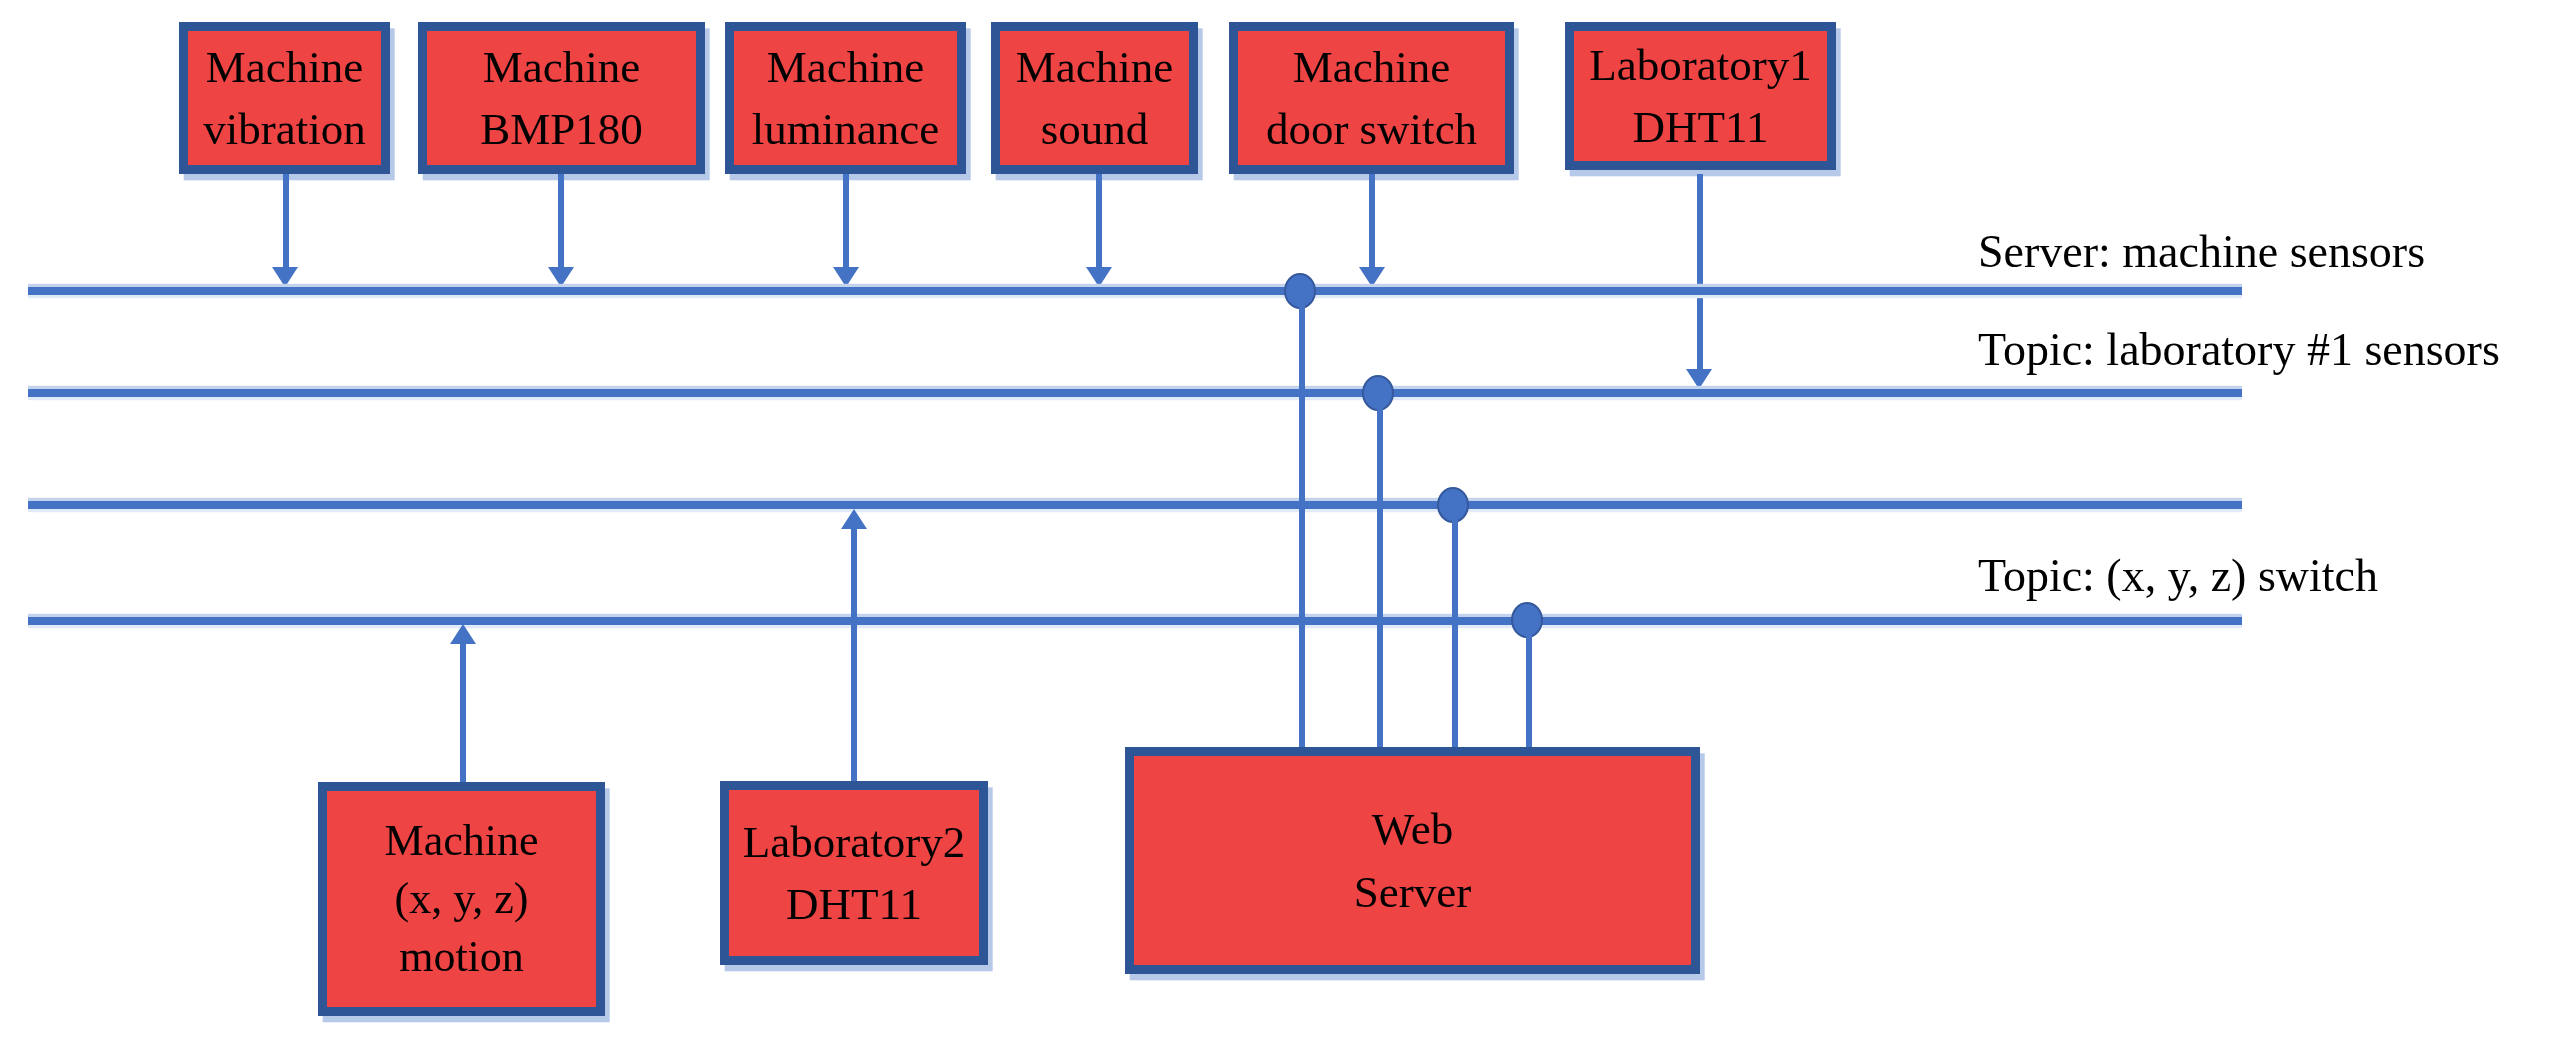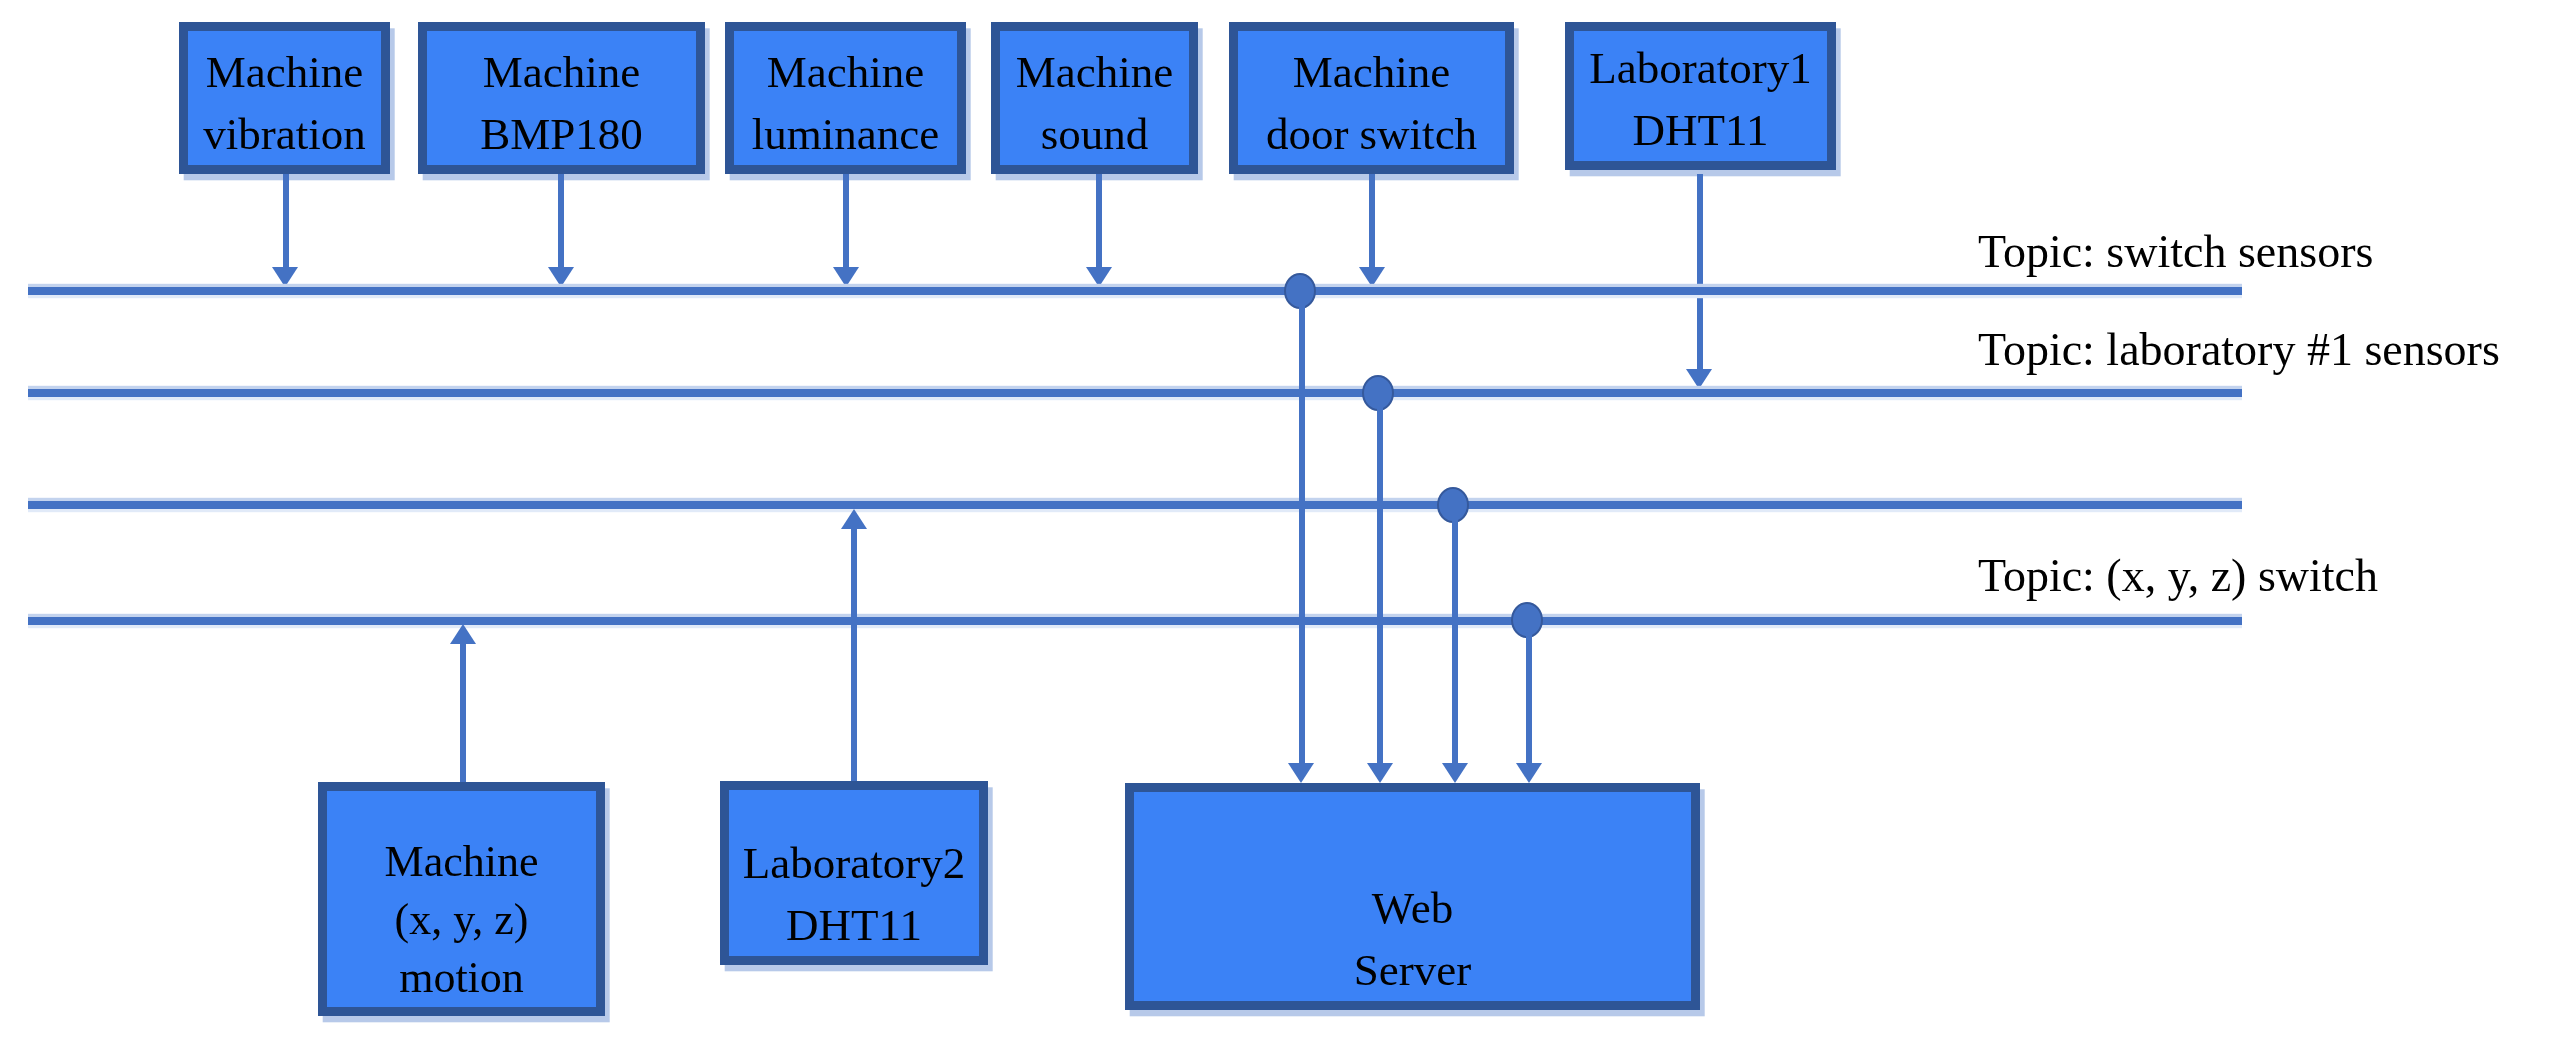--- a/index.html
+++ b/index.html
@@ -8,23 +8,23 @@
     width:2576px;height:1046px;
     background:var(--bg,#ffffff);
     font-family:"Liberation Serif","DejaVu Serif",serif;
     overflow:hidden;
   }
   
   .nbox{
     position:absolute;
     box-sizing:border-box;
     border:9.5px solid var(--border,#2E5596);
-    background:#3b82f6;
+    background:#ef4444;
     box-shadow:4.7px 6.3px 0 var(--shadow,#B7C9E9);
-    display:flex;align-items:flex-end;justify-content:center;
+    display:flex;align-items:center;justify-content:center;
     text-align:center;
     color:var(--text,#000);
     font-size:45px;line-height:1.38;
     white-space:pre-line;
   }
   .nbox .lbl{white-space:pre-line;}
   
   .hline{
     position:absolute;left:28px;width:2214px;height:8px;
     background:var(--line,#4472C4);
@@ -101,21 +101,21 @@
   <div class="ah down" style="left:1359px;top:267px"></div>
 
   <div class="vshaft" style="left:1697px;top:174px;height:198px"></div>
   <div class="ah down" style="left:1686px;top:369px"></div>
 
   <div class="hline" style="top:287px"></div>
   <div class="hline" style="top:389px"></div>
   <div class="hline" style="top:501px"></div>
   <div class="hline" style="top:617px"></div>
 
-  <div class="topic" style="top:224px">Topic: switch sensors</div>
+  <div class="topic" style="top:224px">Server: machine sensors</div>
   <div class="topic" style="top:322px">Topic: laboratory #1 sensors</div>
   <div class="topic" style="top:548px">Topic: (x, y, z) switch</div>
 
   <div class="dot" style="left:1284px;top:273px"></div>
   <div class="dot" style="left:1362px;top:375px"></div>
   <div class="dot" style="left:1437px;top:487px"></div>
   <div class="dot" style="left:1511px;top:602px"></div>
 
   <div class="vshaft" style="left:1299px;top:291px;height:474px"></div>
   <div class="ah down" style="left:1288px;top:763px"></div>
@@ -137,19 +137,19 @@
 
   <div class="nbox" style="left:318px;top:782px;width:287px;height:234px;font-size:44px;line-height:1.32">
     <span class="lbl">Machine
 (x, y, z)
 motion</span>
   </div>
   <div class="nbox" style="left:720px;top:781px;width:268px;height:184px">
     <span class="lbl">Laboratory2
 DHT11</span>
   </div>
-  <div class="nbox" style="left:1125px;top:783px;width:575px;height:227px">
+  <div class="nbox" style="left:1125px;top:747px;width:575px;height:227px">
     <span class="lbl">Web
 Server</span>
   </div>
 
 </div>
 
 
 </body></html>

